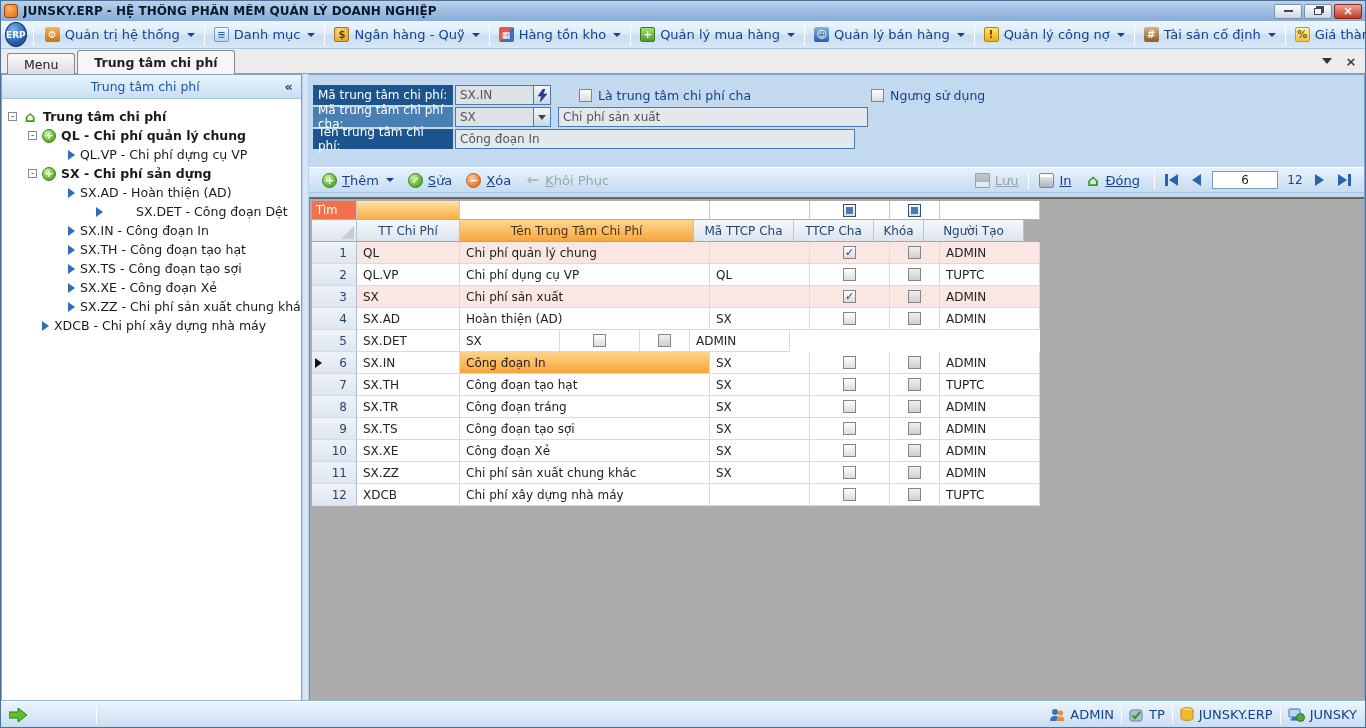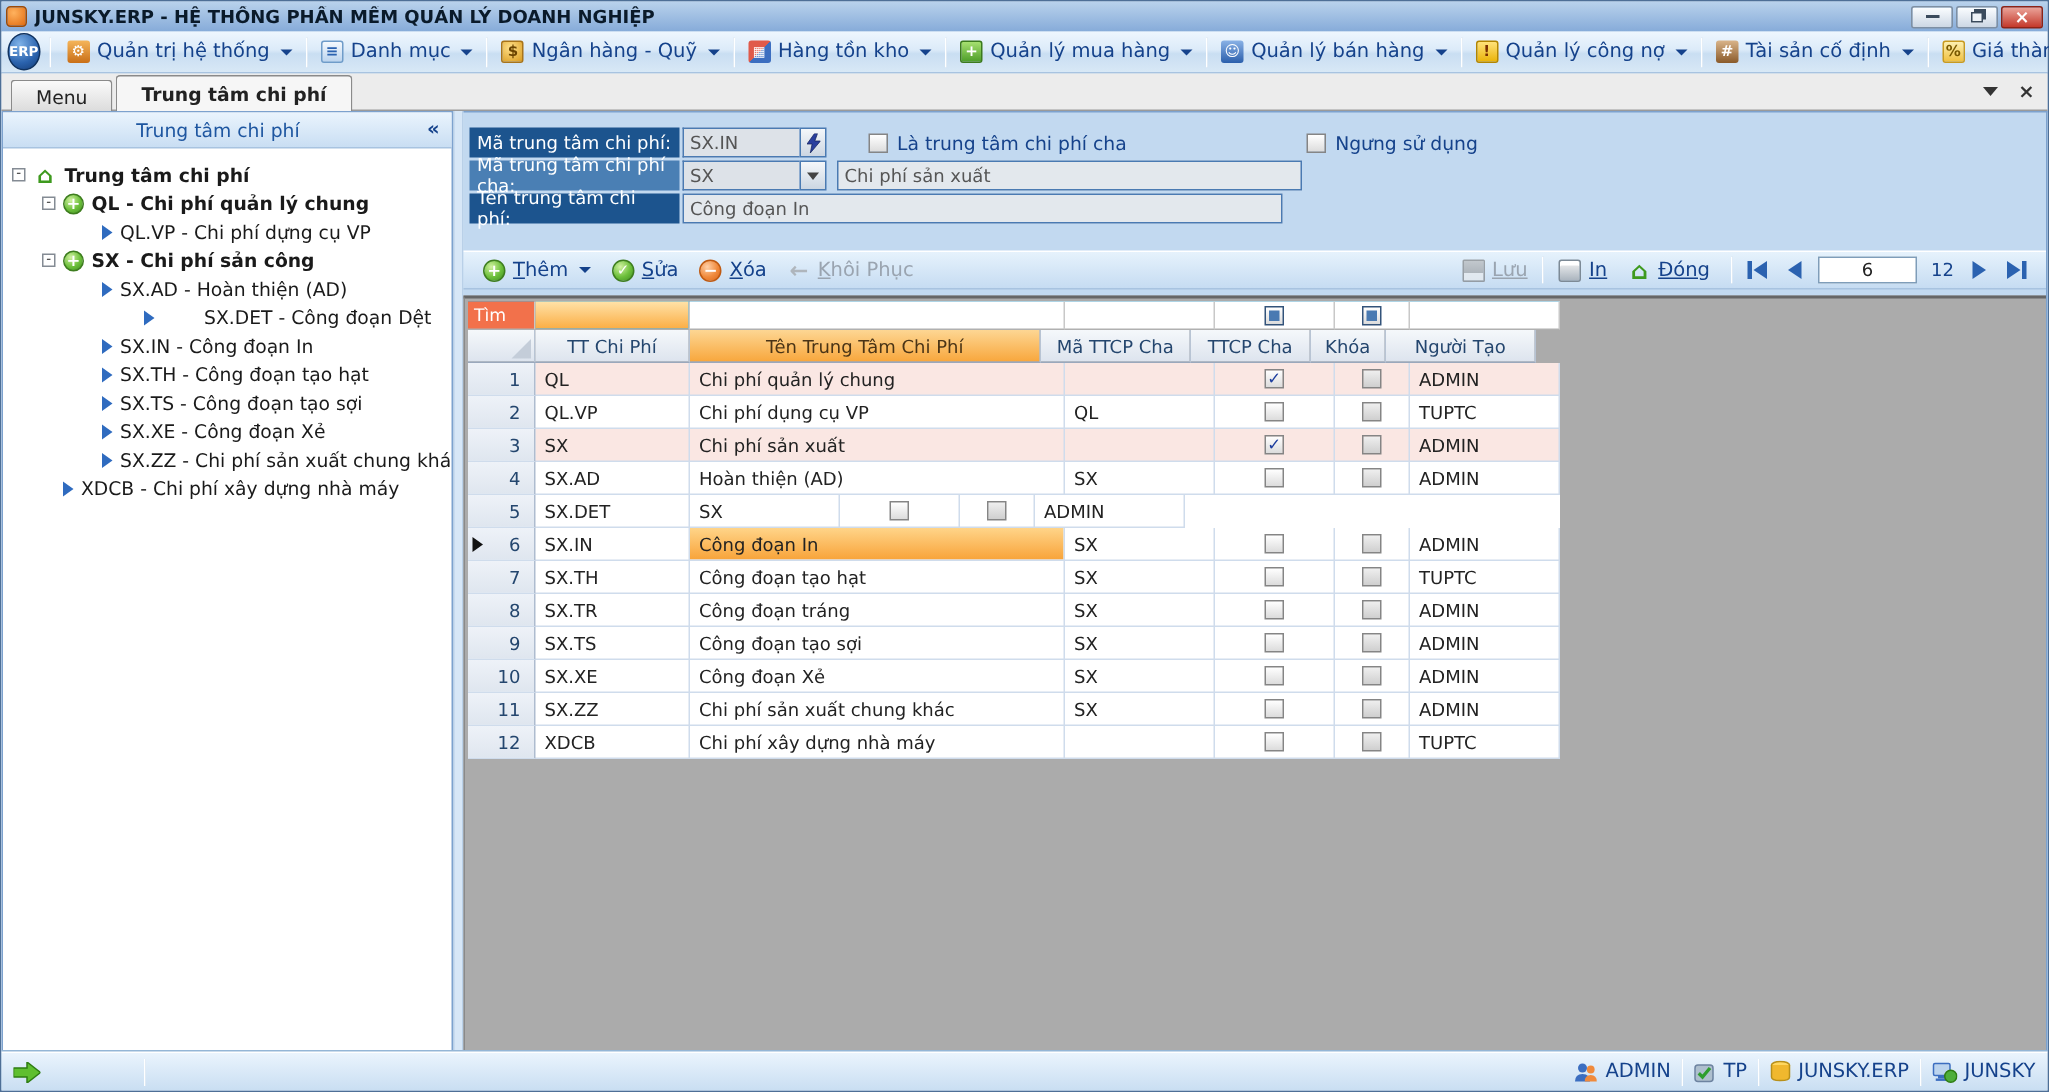--- a/index.html
+++ b/index.html
@@ -125,21 +125,21 @@
   .pg-btn{display:flex;align-items:center;gap:1px;height:18px;padding:0 3px;}
   .tri-l{width:0;height:0;border-top:6px solid transparent;border-bottom:6px solid transparent;border-right:9px solid #2b62b0;}
   .tri-r{width:0;height:0;border-top:6px solid transparent;border-bottom:6px solid transparent;border-left:9px solid #2b62b0;}
   .pg-bar{width:3px;height:12px;background:#2b62b0;}
   .pg-box{width:66px;height:18px;background:#fff;border:1px solid #7f9db9;text-align:center;font-size:12px;color:#222;font-family:inherit;}
   .pg-total{color:#15428b;font-size:12px;min-width:18px;text-align:center;}
 
   
   .grid-wrap{flex:1;margin-top:4px;background:#ababab;border-top:2px solid #666;border-left:1px solid #8a8a8a;padding:2px 0 0 2px;min-height:0;overflow:hidden;}
   .grid{width:728px;}
-  .gfilter{display:flex;height:19px;background:#0ea5e9;text-align:right;}
+  .gfilter{display:flex;height:19px;background:#737373;text-align:right;}
   .fcell{height:19px;background:#fff;border-right:1px solid #c8c8c8;border-bottom:1px solid #b0b0b0;display:flex;align-items:center;justify-content:center;flex:0 0 auto;}
   .fcell.f-find{background:#f2714b;color:#fff;justify-content:flex-start;padding-left:4px;font-size:11.5px;}
   .fcell.f-orange{background:linear-gradient(#ffe2a8,#fbae45);}
   .ghead{display:flex;height:22px;}
   .hcell{height:22px;background:linear-gradient(#f5f8fb,#dde4ee);border-right:1px solid #b8c4d4;border-bottom:1px solid #9aa8bc;color:#24466e;display:flex;align-items:center;justify-content:center;font-size:12px;flex:0 0 auto;position:relative;}
   .hcell.hl{background:linear-gradient(#fdd693,#f8a73d);color:#4a3416;}
   .hcell.corner::after{content:"";position:absolute;right:2px;bottom:2px;width:0;height:0;border-bottom:13px solid #c4cdd9;border-left:13px solid transparent;}
   .grow{display:flex;height:22px;background:#fff;}
   .grow.pink .gcell{background:#fae7e3;}
   .gcell{height:22px;border-right:1px solid #cfdcec;border-bottom:1px solid #cfdcec;display:flex;align-items:center;padding:0 6px;color:#222;font-size:12px;white-space:nowrap;overflow:hidden;flex:0 0 auto;background:#fff;}
@@ -272,21 +272,21 @@
 
   <div class="tree-item" style="padding-left: 48px;">
     <span class="expander" style="visibility: hidden;">-</span>
     <span class="ticon arrow-icon"></span>
     <span class="tlabel">QL.VP - Chi phí dựng cụ VP</span>
   </div>
 
   <div class="tree-item" style="padding-left: 22px;">
     <span class="expander">-</span>
     <span class="ticon plus-icon"></span>
-    <span class="tlabel bold">SX - Chi phí sản công</span>
+    <span class="tlabel bold">SX - Chi phí sản dựng</span>
   </div>
 
   <div class="tree-item" style="padding-left: 48px;">
     <span class="expander" style="visibility: hidden;">-</span>
     <span class="ticon arrow-icon"></span>
     <span class="tlabel">SX.AD - Hoàn thiện (AD)</span>
   </div>
 
   <div class="tree-item" style="padding-left: 48px; gap: 33px;">
     <span class="expander" style="visibility: hidden;">-</span>

